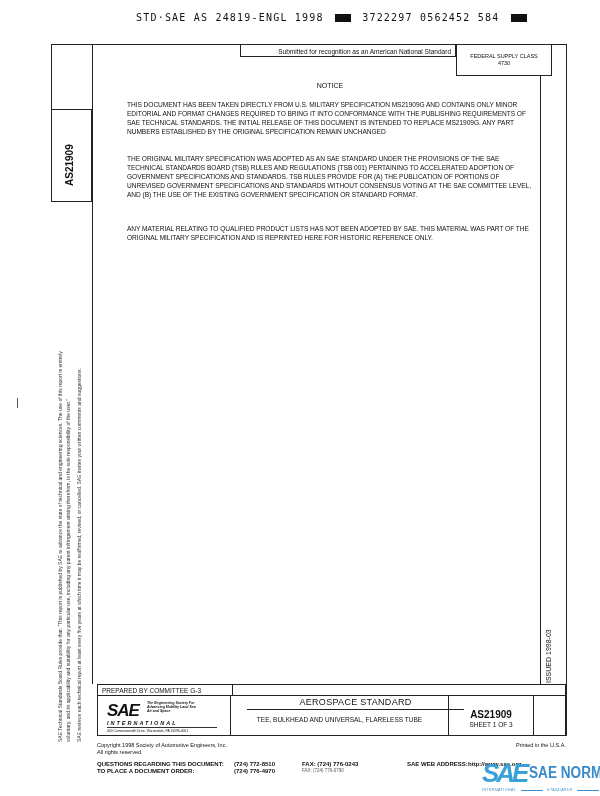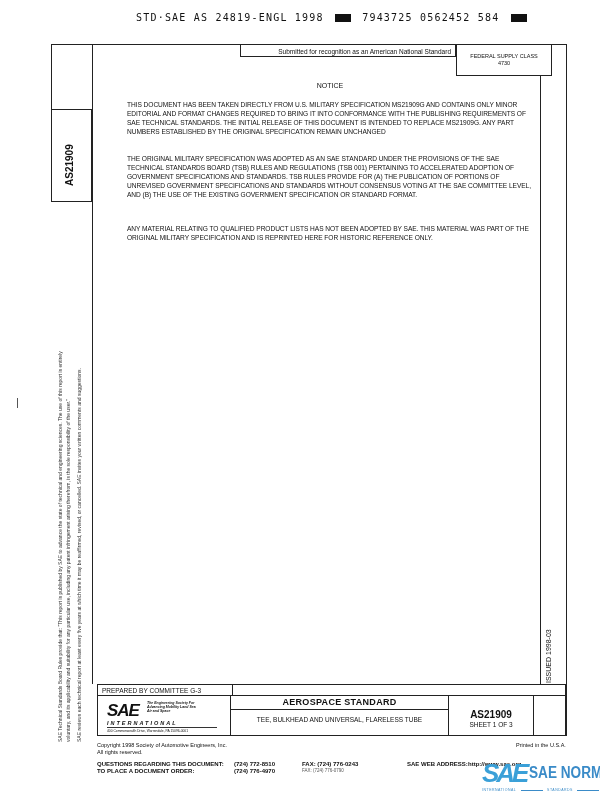--- a/index.html
+++ b/index.html
@@ -31,21 +31,21 @@
     .vert-text {
       position: absolute; transform-origin: left top; transform: rotate(-90deg); white-space: nowrap;
     }
     .as-vert { font-weight: bold; font-size: 10px; left: 64px; top: 186px; }
     .disclaimer { font-size: 5px; color: #333; line-height: 7.5px; }
     .issued { font-size: 7px; left: 545px; top: 683px; }
     .prepared { top: 684px; left: 97px; width: 136px; height: 12px; border: 1px solid #222; box-sizing: border-box; font-size: 6.5px; line-height: 11px; padding-left: 4px; }
     .prepared-right { top: 684px; left: 233px; width: 333px; height: 12px; border: 1px solid #222; border-left: none; box-sizing: border-box; }
     .logo-box { top: 696px; left: 97px; width: 134px; height: 40px; border: 1px solid #222; border-top: none; box-sizing: border-box; }
     .title-box { top: 696px; left: 231px; width: 218px; height: 40px; border-right: 1px solid #222; border-bottom: 1px solid #222; box-sizing: border-box; }
-    .aero { position: absolute; top: 0; left: 0; width: 100%; height: 13px; border-bottom: 1px solid #222; font-weight: bold; font-size: 9px; text-align: center; line-height: 13px; letter-spacing: 0.3px; }
+    .aero { position: absolute; top: 0; left: 16px; width: 100%; height: 13px; border-bottom: 1px solid #222; font-weight: normal; font-size: 9px; text-align: center; line-height: 13px; letter-spacing: 0.3px; }
     .tee { position: absolute; top: 20px; left: 0; width: 100%; text-align: center; font-size: 6.5px; }
     .num-box { top: 696px; left: 449px; width: 85px; height: 40px; border-right: 1px solid #222; border-bottom: 1px solid #222; box-sizing: border-box; text-align: center; }
     .num-box .num { font-weight: bold; font-size: 10px; margin-top: 13px; }
     .num-box .sheet { font-size: 6.5px; margin-top: 1px; }
     .extra-box { top: 696px; left: 534px; width: 32px; height: 40px; border-right: 1px solid #222; border-bottom: 1px solid #222; box-sizing: border-box; }
     .sae-logo { position: absolute; left: 9px; top: 5px; }
     .sae-letters { font-weight: bold; font-style: italic; font-size: 17px; letter-spacing: -1px; color: #111; font-family: "Liberation Sans", sans-serif; }
     .sae-tag { position: absolute; left: 40px; top: 0px; font-size: 3.5px; line-height: 4.2px; font-style: italic; font-weight: bold; width: 50px; }
     .intl { position: absolute; left: 9px; top: 24px; font-size: 5.5px; font-style: italic; font-weight: bold; letter-spacing: 2px; }
     .addr { position: absolute; left: 9px; top: 31px; font-size: 3.3px; border-top: 1px solid #333; width: 110px; padding-top: 1px; }
@@ -55,21 +55,21 @@
     .norm-sae { font-weight: bold; font-size: 26px; color: #3aa0d8; font-style: italic; letter-spacing: -3px; font-family: "Liberation Sans", sans-serif; }
     .norm-text { position: absolute; left: 47px; top: 6px; font-weight: bold; font-size: 16px; color: #3a8bc8; font-family: "Liberation Sans Narrow", "Liberation Sans", sans-serif; letter-spacing: 0px; white-space: nowrap; transform: scaleX(0.85); transform-origin: left; }
     .norm-sub { position: absolute; left: 0; top: 30px; font-size: 3.5px; color: #3a8bc8; white-space: nowrap; letter-spacing: 0.5px; }
   </style>
 </head>
 <body>
 
 <div class="abs header-code">
   <span>STD·SAE AS 24819-ENGL 1998</span>
   <span class="blk"></span>
-  <span>7943725 0562452 584</span>
+  <span>3722297 0562452 584</span>
   <span class="blk"></span>
 </div>
 
 <div class="line-v" style="left:92px; top:44px; height:640px;"></div>
 <div class="line-v" style="left:566px; top:44px; height:692px;"></div>
 <div class="line-h" style="left:92px; top:44px; width:148px;"></div>
 <div class="line-h" style="left:552px; top:44px; width:14px;"></div>
 <div class="line-v" style="left:540px; top:76px; height:608px;"></div>
 
 <div class="abs" style="top:44px; left:51px; width:42px; height:66px; border:1px solid #222; box-sizing:border-box;"></div>

